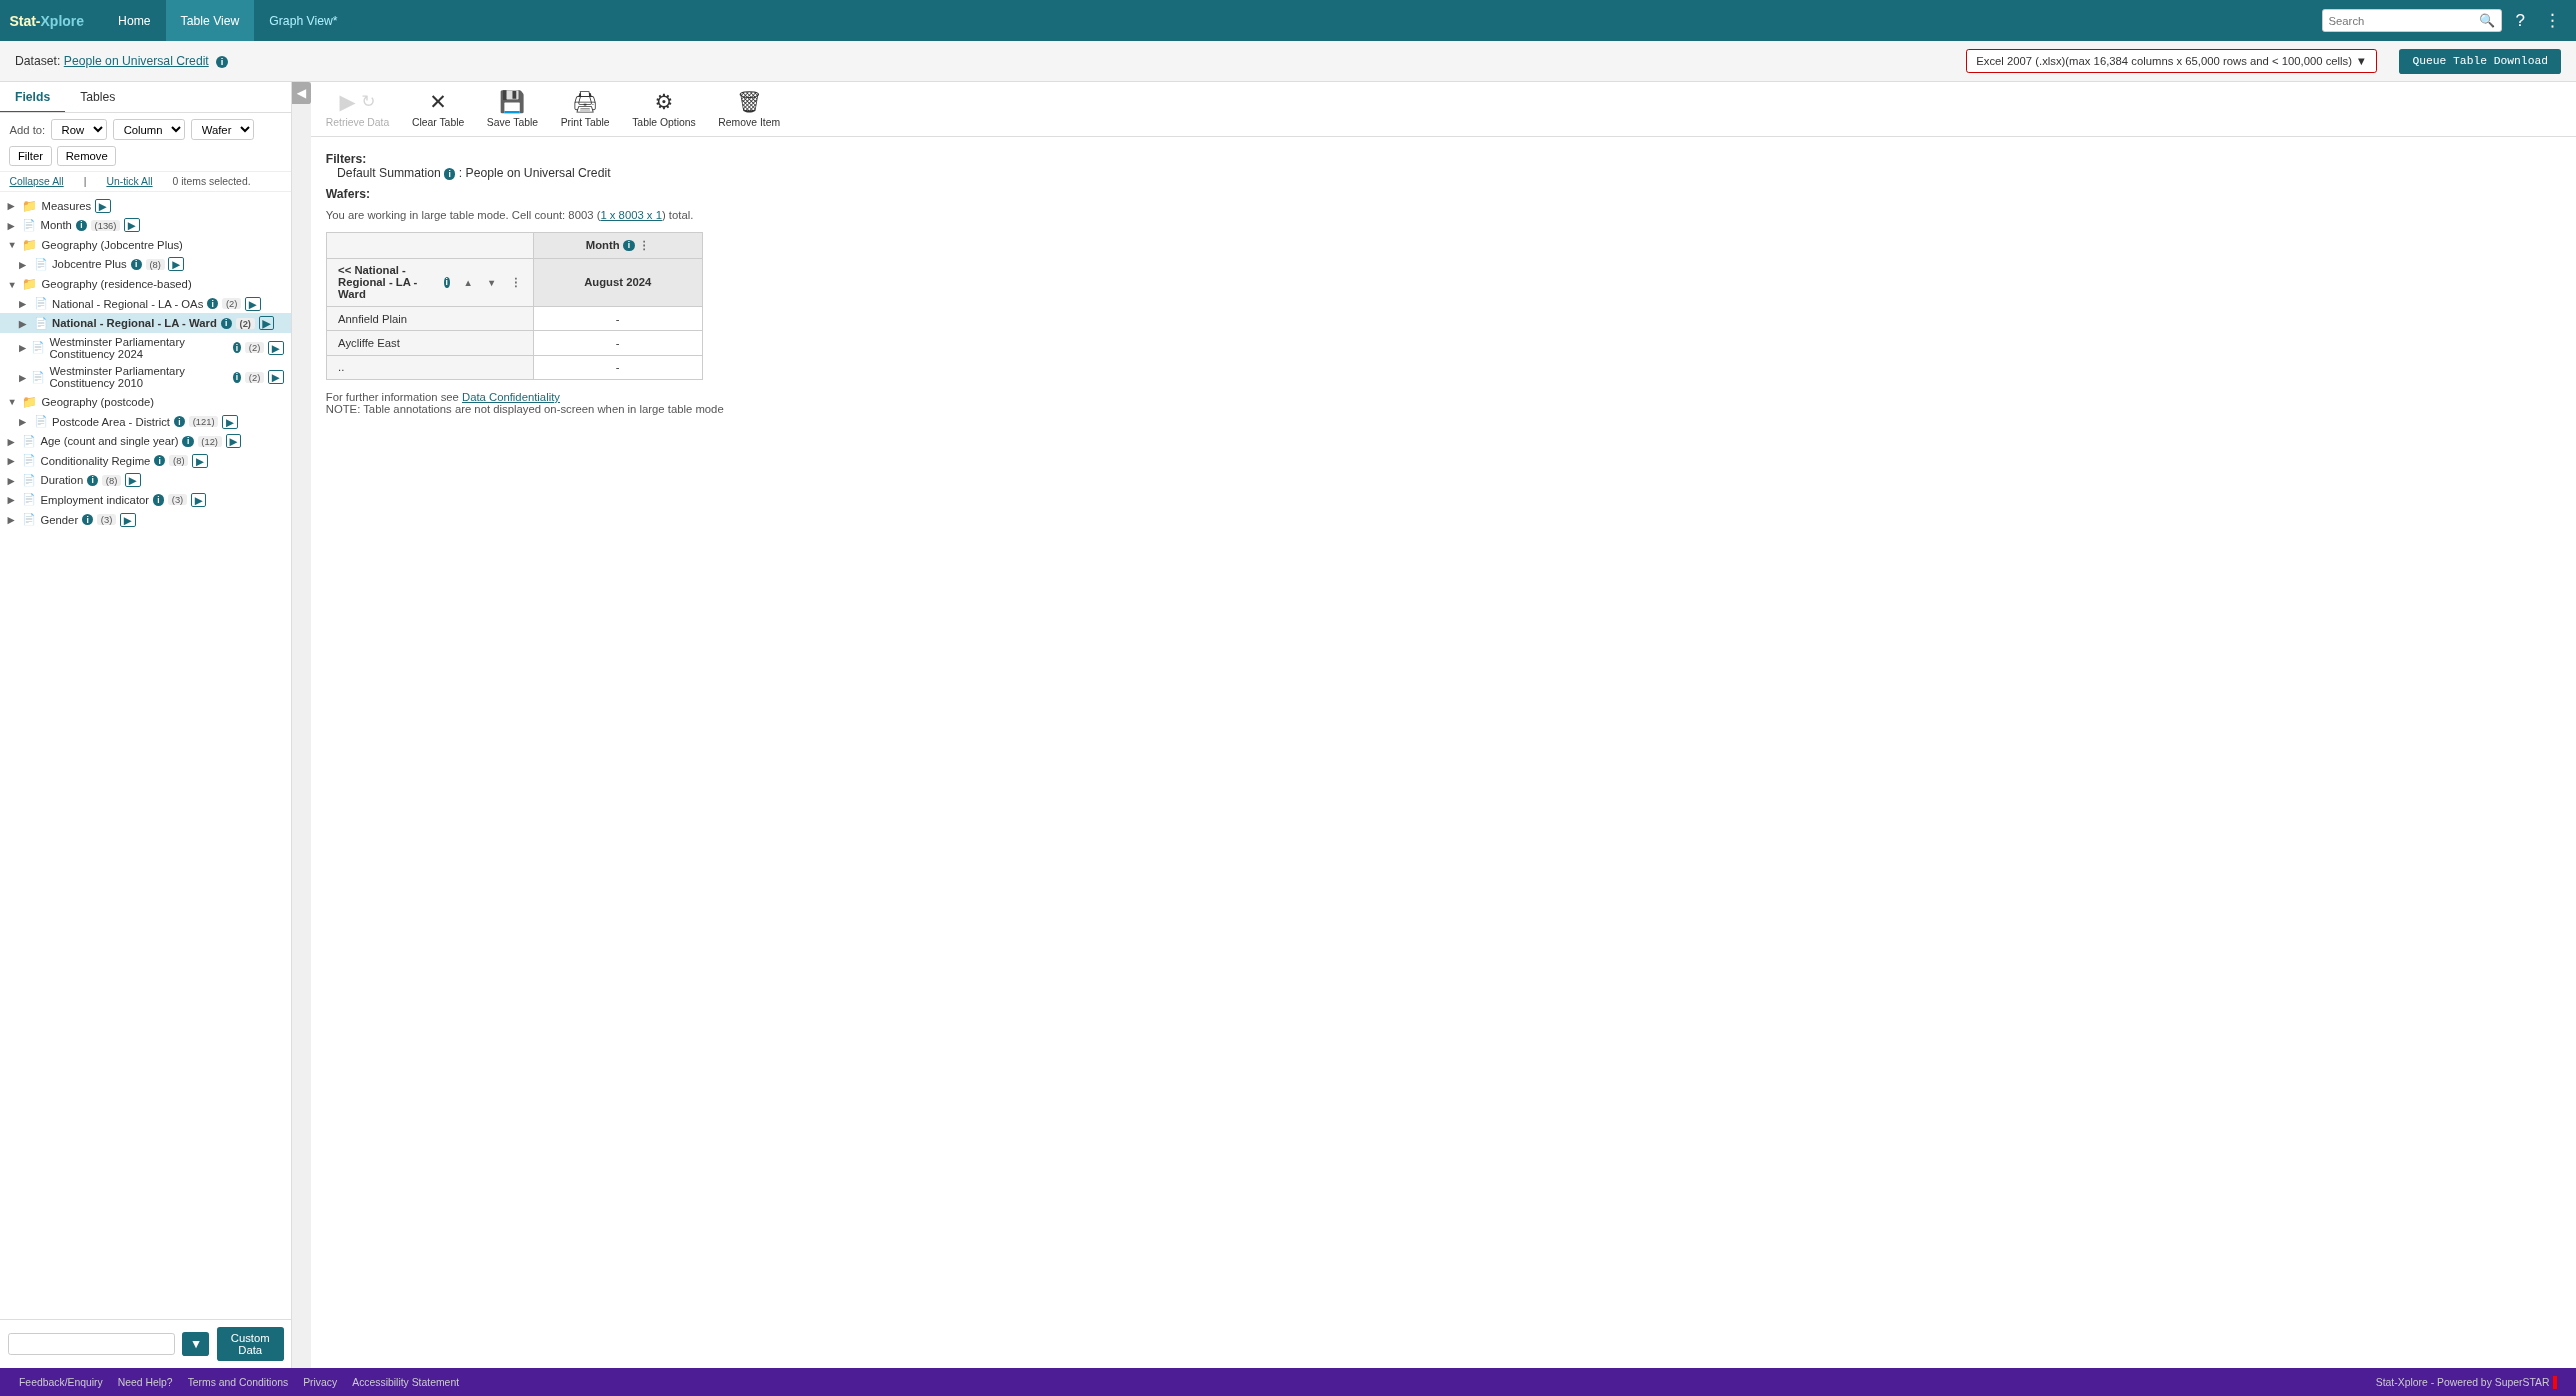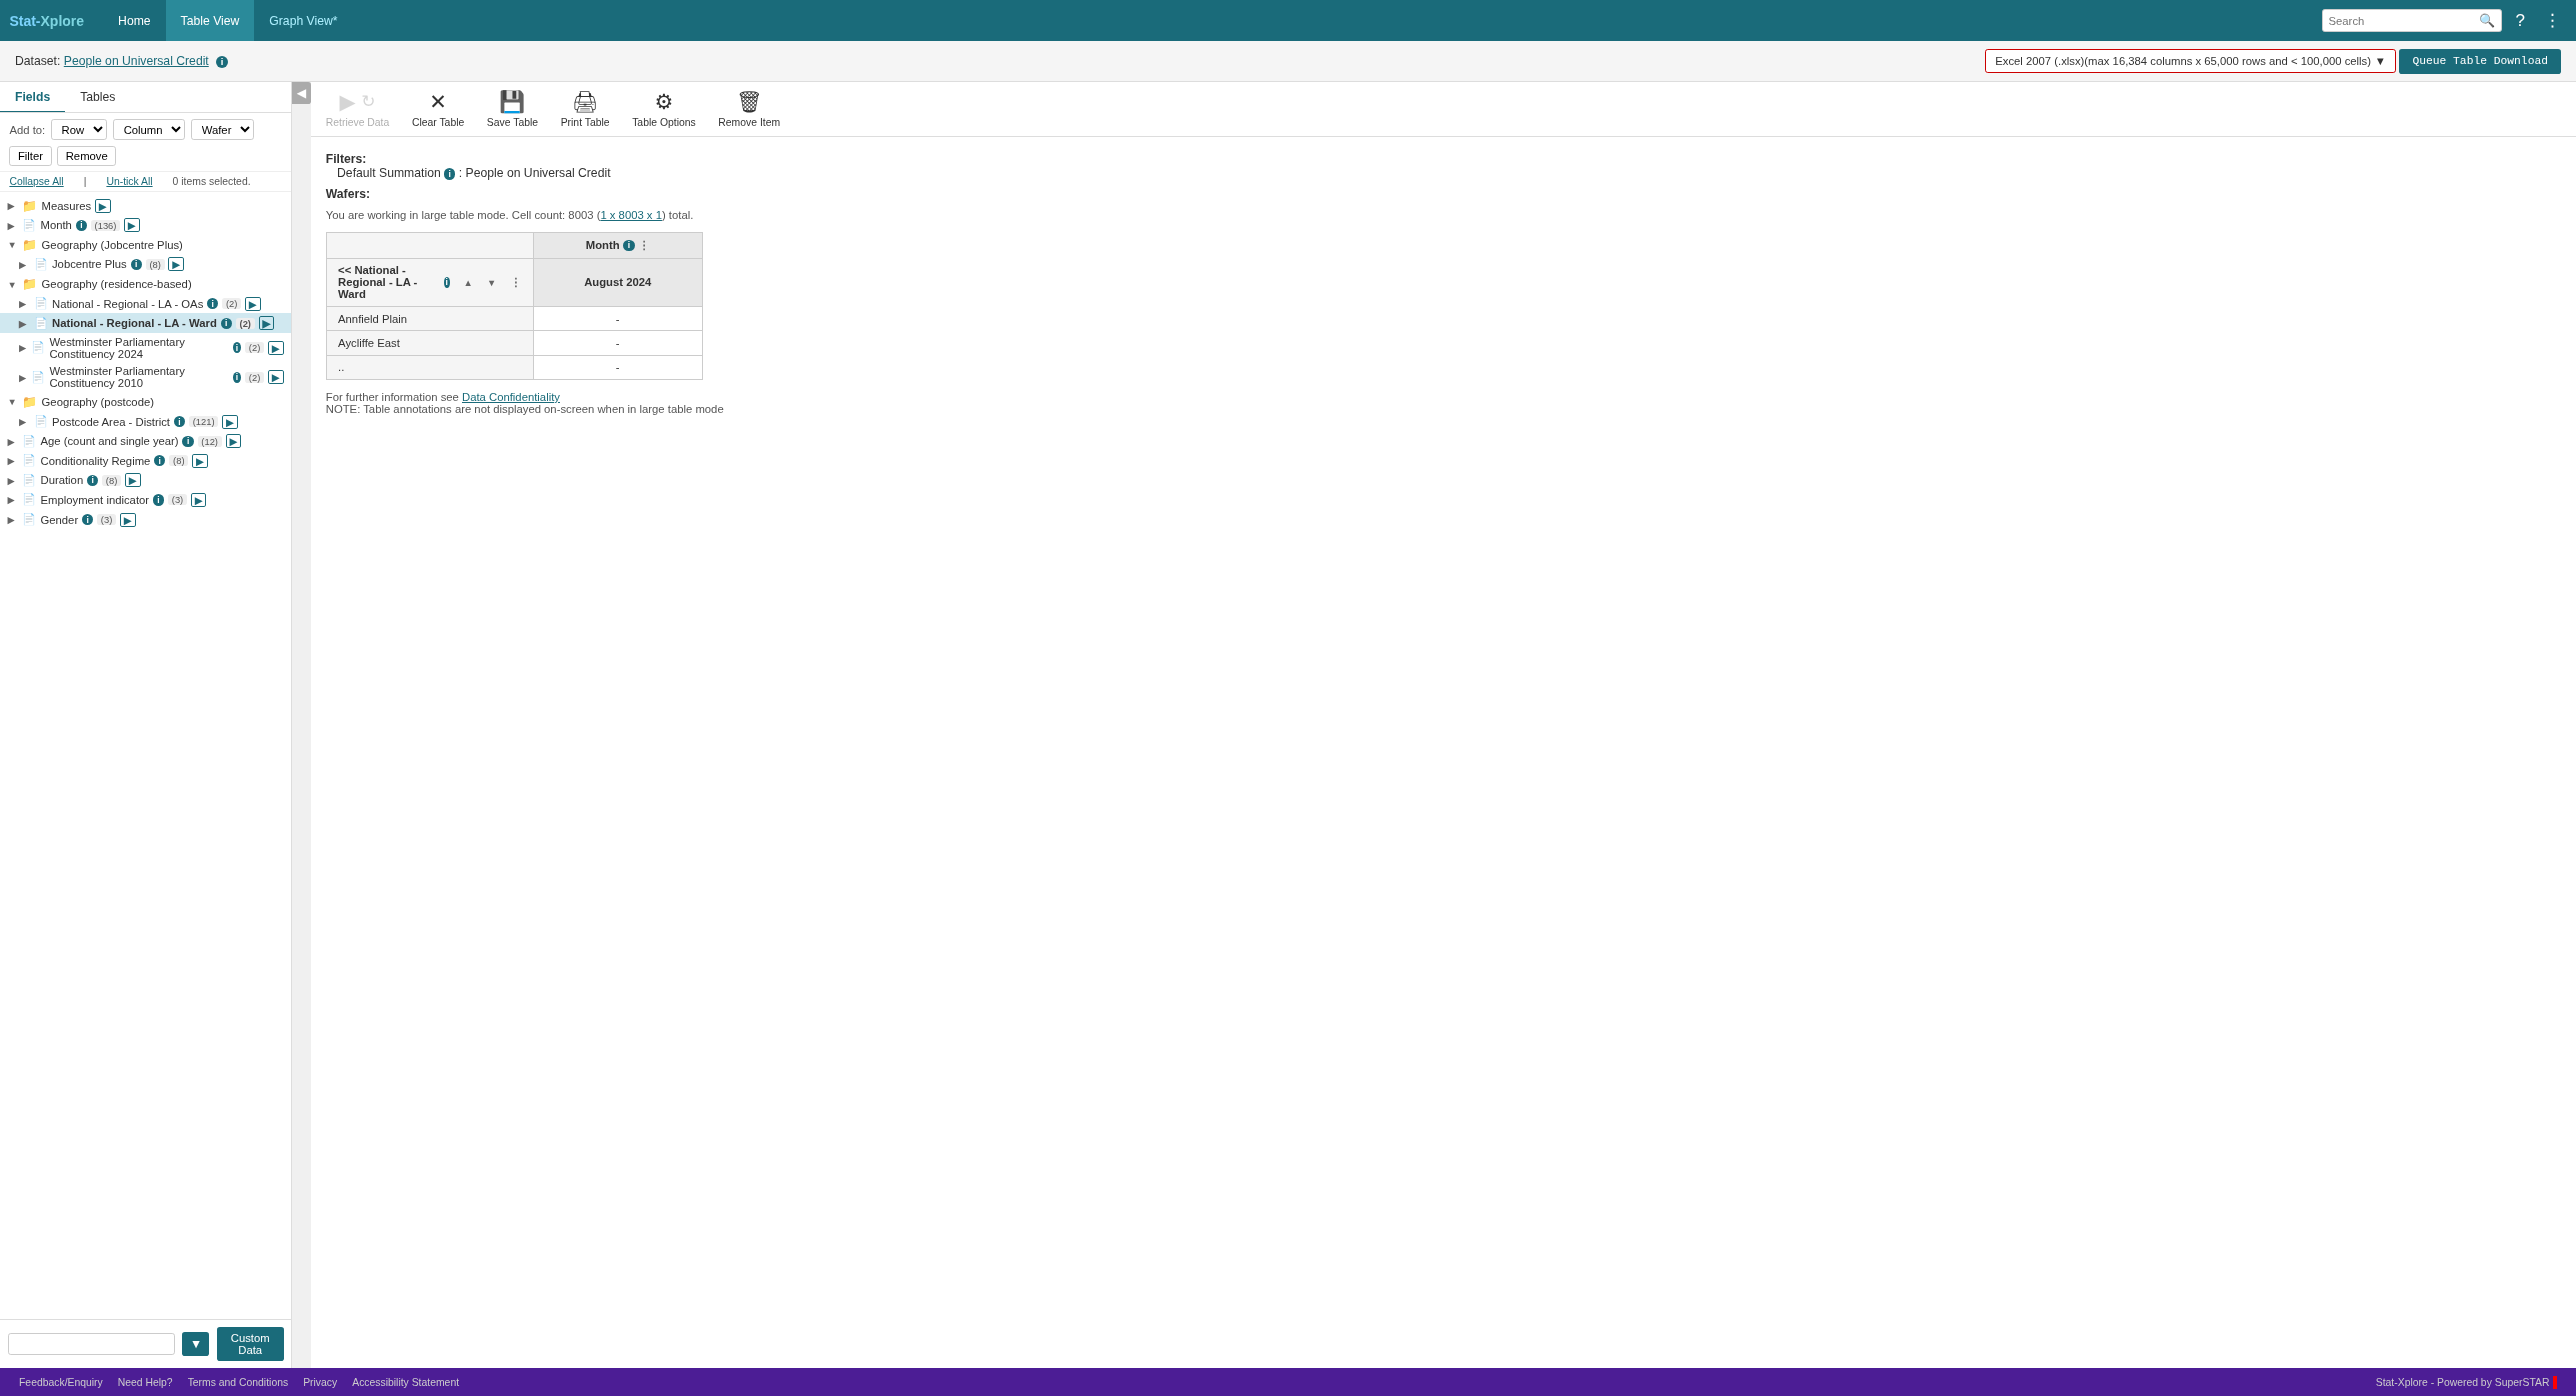--- a/index.html
+++ b/index.html
@@ -14,21 +14,21 @@
       height: 41px;
       flex-shrink: 0;
     }
     .top-nav .logo {
       color: white;
       font-weight: bold;
       font-size: 14px;
       margin-right: 19px;
       white-space: nowrap;
     }
-    .top-nav .logo span { color: #7dd3fc; }
+    .top-nav .logo span { color: #fef9c3; }
     .nav-btn {
       color: white;
       padding: 7.5px 15px;
       cursor: pointer;
       font-size: 12.2px;
       border: none;
       background: transparent;
       height: 57px;
     }
     .nav-btn.active { background: #2a8a9a; }
@@ -71,21 +71,21 @@
       display: flex;
       align-items: center;
       justify-content: space-between;
       flex-shrink: 0;
     }
     .dataset-bar .left { font-size: 12.2px; }
     .dataset-bar .left a { color: #1a6b7a; text-decoration: underline; cursor: pointer; }
     .dataset-bar .right {
       display: flex;
       align-items: center;
-      gap: 3px;
+      gap: 22px;
     }
     .format-select {
       border: 1.9px solid #cc0000;
       border-radius: 2.8px;
       padding: 4.7px 9.4px;
       font-size: 11.3px;
       background: white;
       cursor: pointer;
       display: flex;
       align-items: center;

